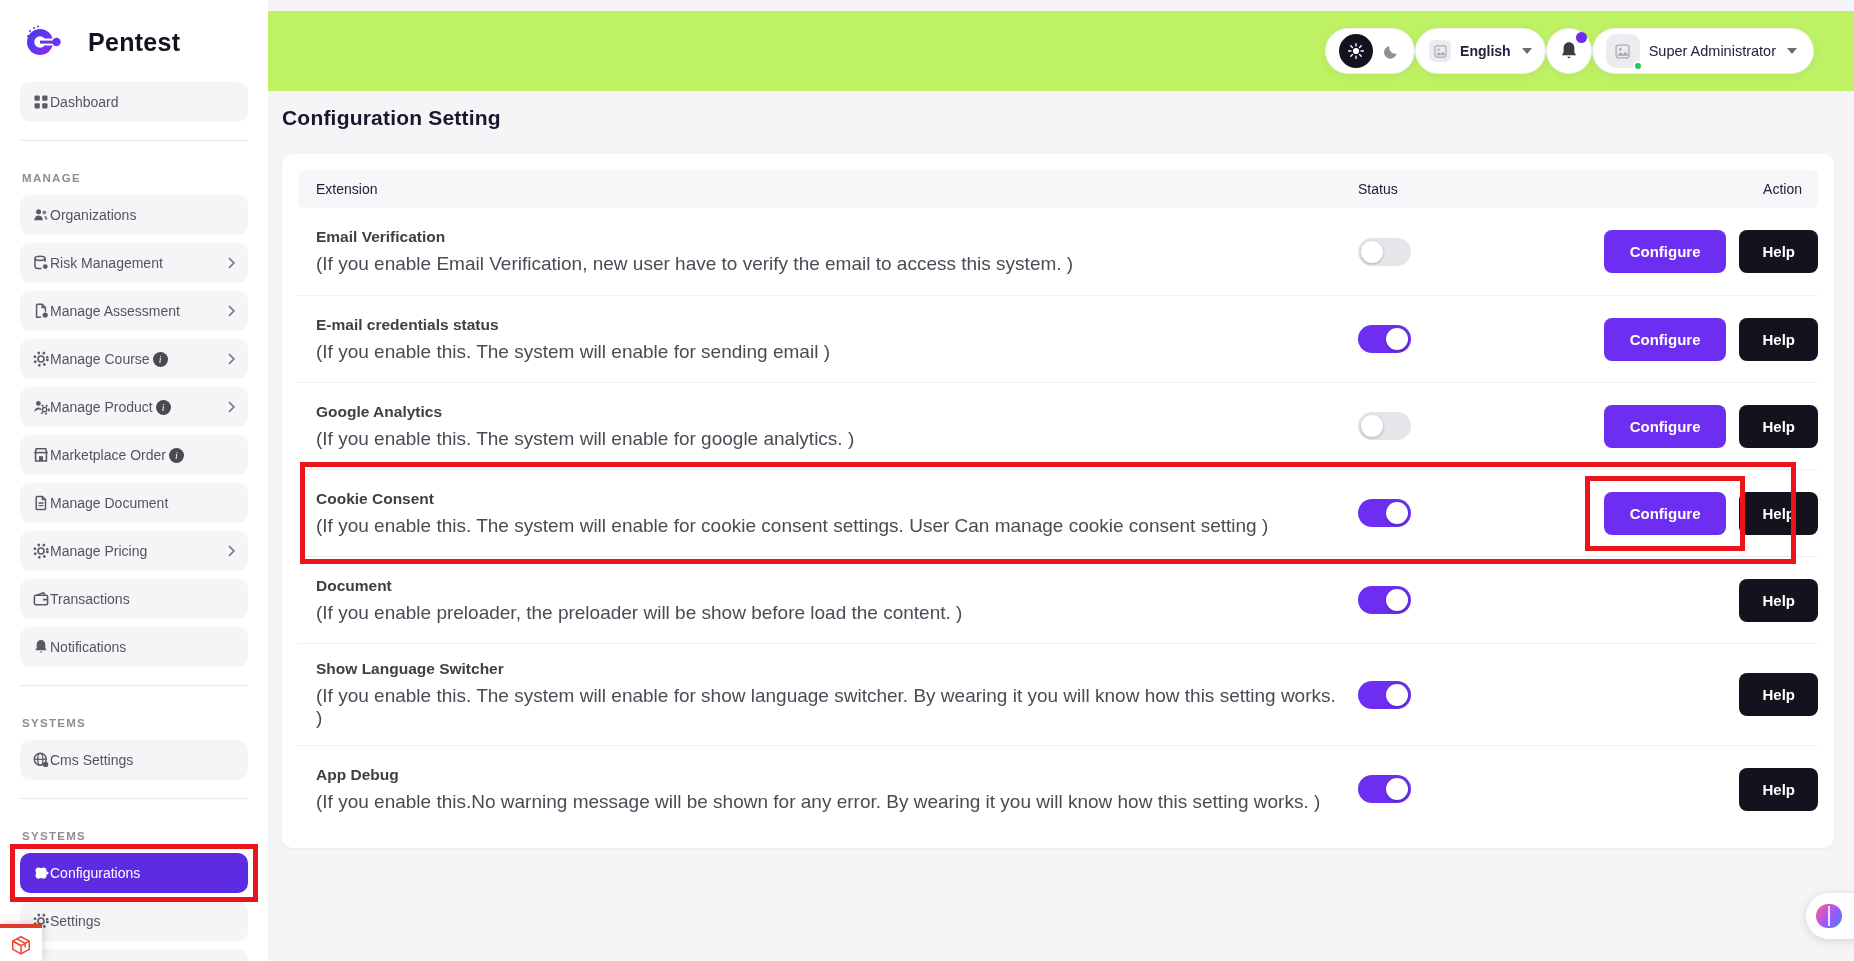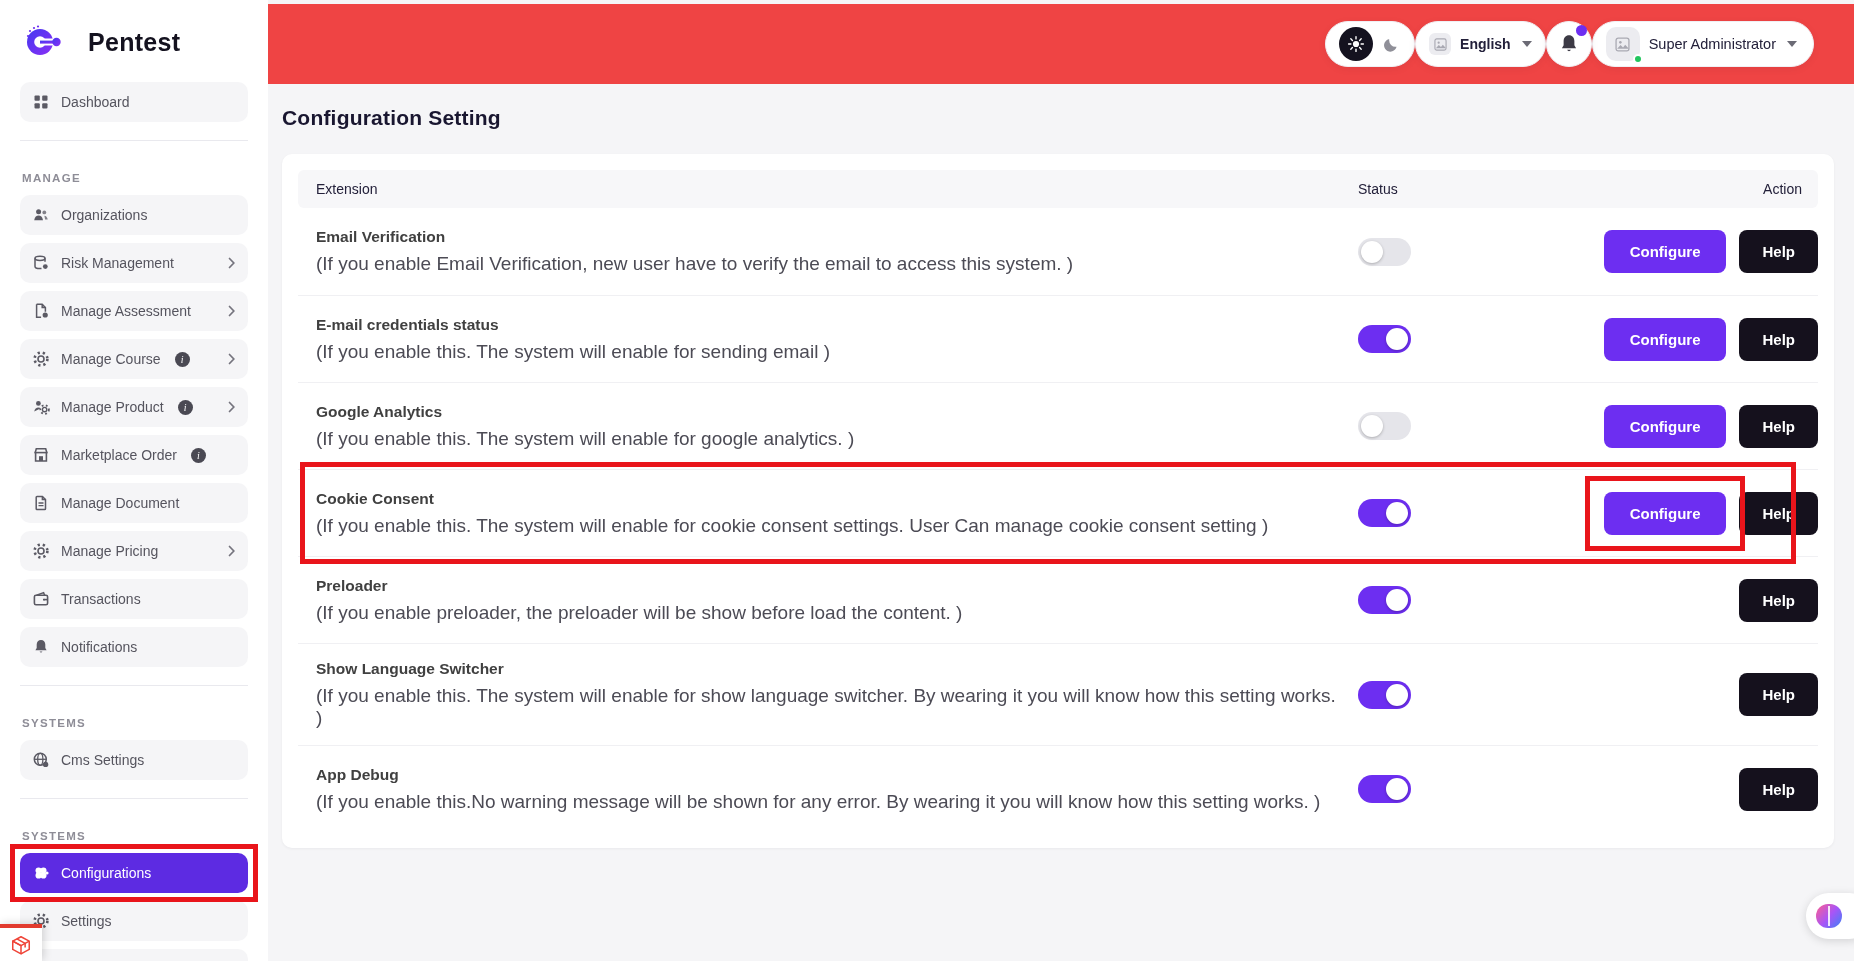--- a/index.html
+++ b/index.html
@@ -9,38 +9,38 @@
   :root{
     --accent:#6d2ef1; --accent-side:#5d2be2; --red:#e9151b;
     --help:#15111d; --toggle-off:#e5e5ea; --ink:#191630; --muted:#4c4b55;
   }
 
   
   .sidebar{ position:fixed; left:0; top:0; bottom:0; width:268px;
     background:#fff; padding:14px 20px 0 20px; z-index:10; }
   .logo{ display:flex; align-items:center; gap:24px; height:52px; margin:2px 0 14px 2px; }
   .logo-text{ font-size:25px; font-weight:700; color:#14121f; letter-spacing:.3px; }
-  .side-item{ display:flex; align-items:center; gap:11px; height:40px; padding:0 12px;
+  .side-item{ display:flex; align-items:center; height:40px; padding:0 12px;
     background:#f5f5f7; border-radius:10px; margin-bottom:8px; color:#55545e;
     font-size:14px; font-weight:500; position:relative; cursor:pointer; }
   .side-item .ic{ width:18px; height:18px; flex:none; color:#5b5a64; display:flex; }
   .side-item .chev{ margin-left:auto; display:flex; color:#75747e; }
   .side-item.active{ background:var(--accent-side); color:#fff; }
   .side-item.active .ic{ color:#fff; }
   .inf{ width:15px; height:15px; border-radius:50%; background:#4a4953; color:#fff;
     font-size:10px; font-style:italic; font-family:"Liberation Serif",serif;
     display:flex; align-items:center; justify-content:center; margin-left:3px; flex:none; }
   .divider{ height:1px; background:#e9e9ee; margin:18px 0 0 0; }
   .section-label{ font-size:11.5px; font-weight:700; letter-spacing:1.3px;
     color:#8e8d97; margin:31px 0 11px 2px; }
   .side-item.annotated::after{ content:""; position:absolute; inset:-9px -10px;
     border:5px solid var(--red); pointer-events:none; z-index:20; }
 
   
-  .topbar{ position:fixed; left:268px; right:0; top:4px; height:80px; background:#ef4444;
+  .topbar{ position:fixed; left:268px; right:0; top:11px; height:80px; background:#bef264;
     display:flex; align-items:center; justify-content:flex-end; 
     padding-right:40px; z-index:5; }
   .pill{ background:#fff; border:1px solid #f0f0f4; box-shadow:0 2px 8px rgba(25,22,48,.06);
     border-radius:999px; height:46px; display:flex; align-items:center;
     padding:0 13px; gap:9px; cursor:pointer; }
   .theme-circle{ width:34px; height:34px; border-radius:50%; background:#14121f;
     display:flex; align-items:center; justify-content:center; }
   .bell-pill{ width:46px; justify-content:center; padding:0; position:relative; }
   .dot-badge{ position:absolute; top:3px; right:4px; width:11px; height:11px;
     border-radius:50%; background:var(--accent); }
@@ -447,21 +447,21 @@
     </div>
     <div class="actions">
       <span class="cfg-wrap hl-cfg">
         <button class="btn btn-configure">Configure</button>
       </span>
       <button class="btn btn-help">Help</button>
     </div>
   </div>
         <div class="row">
     <div class="cell-ext">
-      <div class="row-name">Preloader</div>
+      <div class="row-name">Document</div>
       <div class="row-desc">(If you enable preloader, the preloader will be show before load the content. )</div>
     </div>
     <div>
       <button class="toggle on" aria-checked="true">
               <span class="knob"></span>
             </button>
     </div>
     <div class="actions">
 
       <button class="btn btn-help">Help</button>

